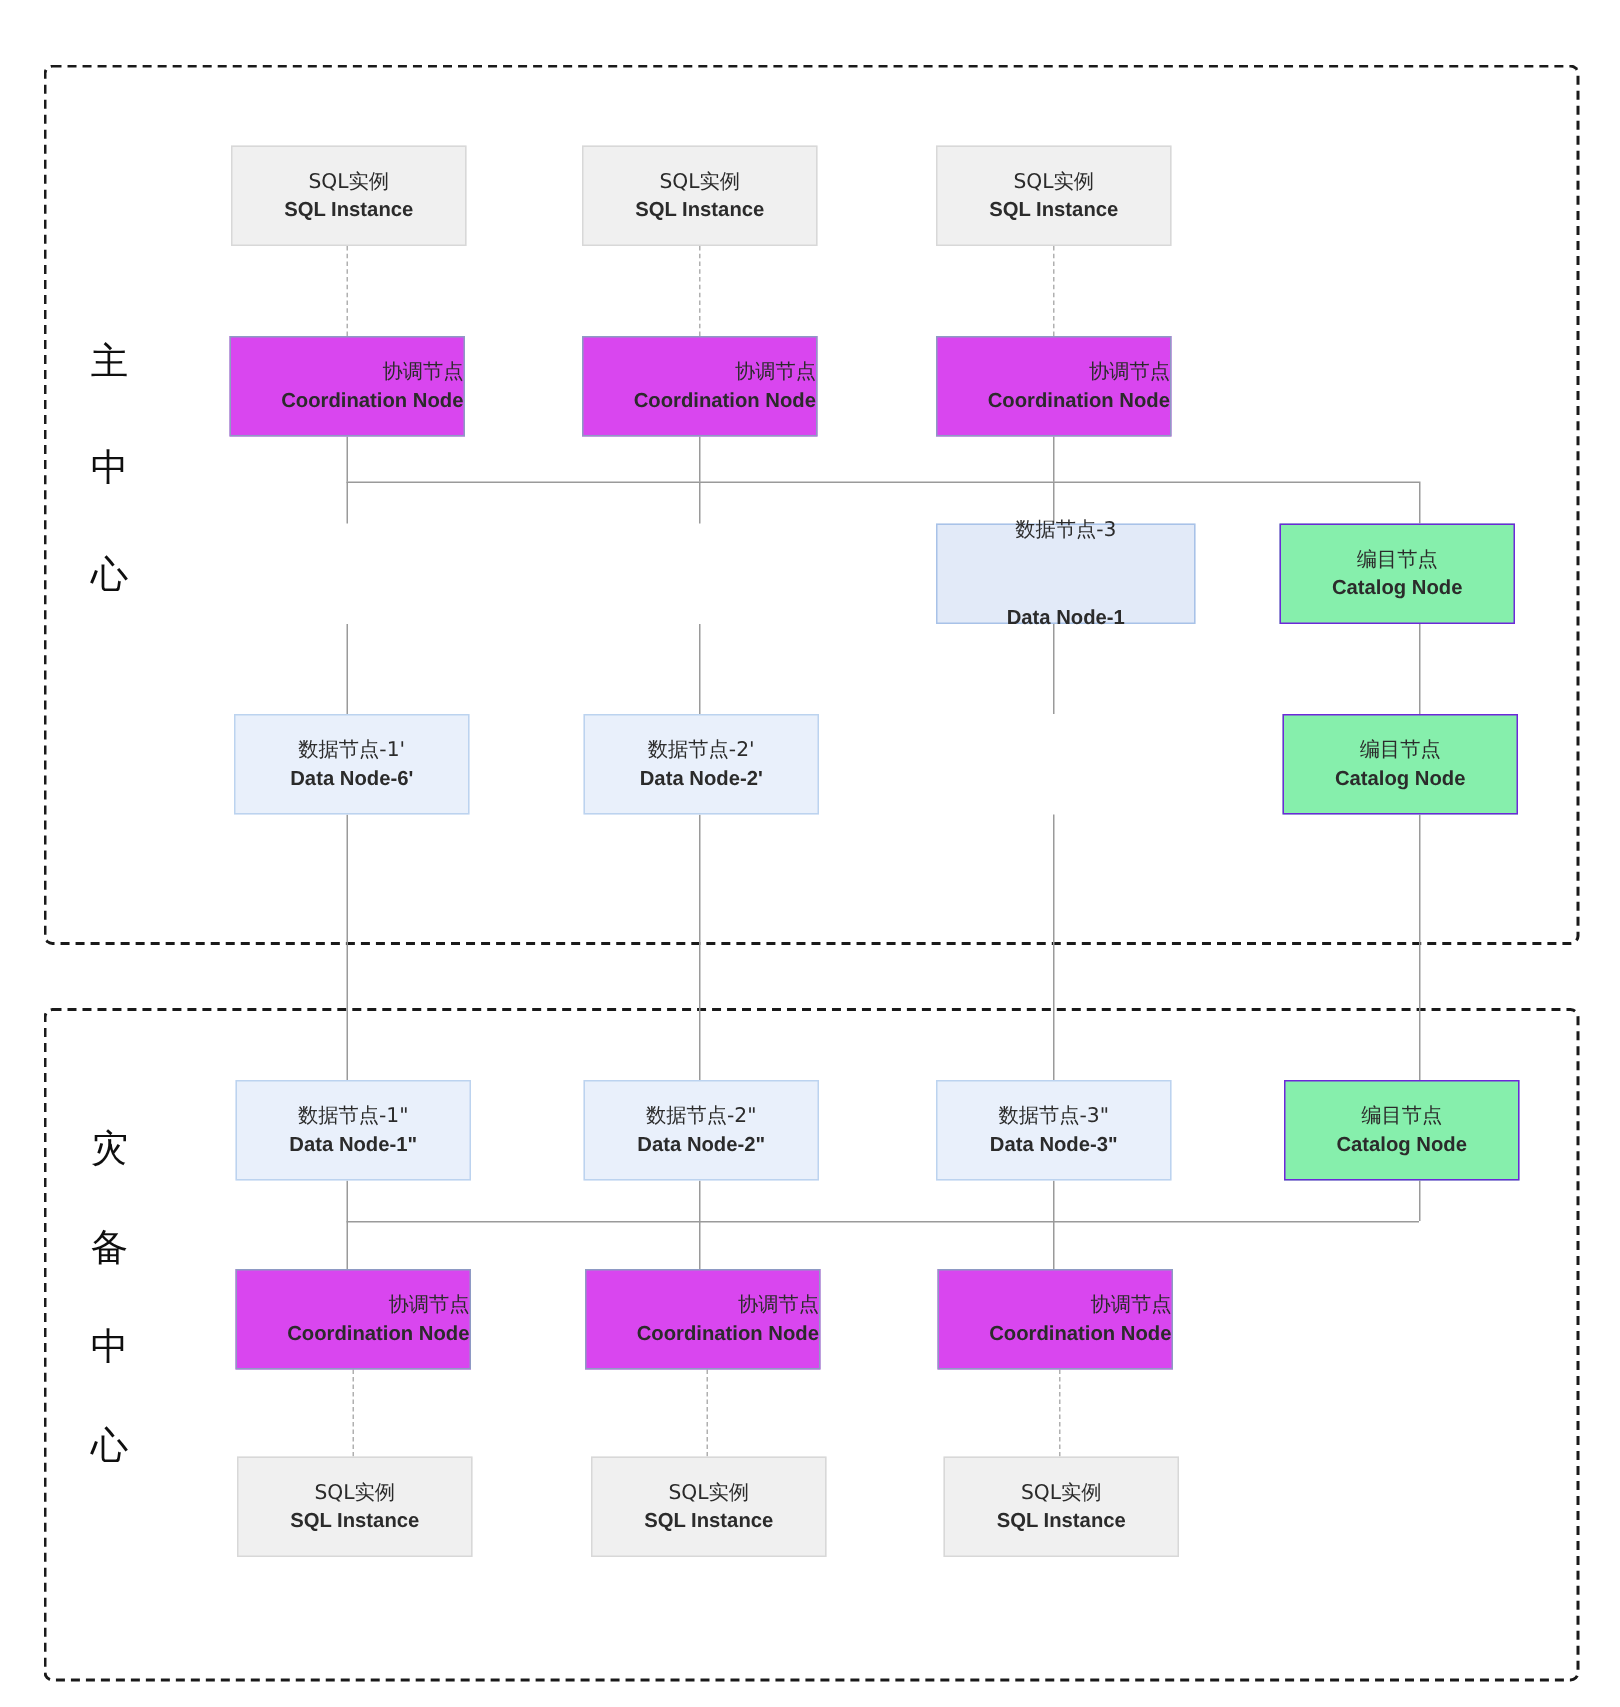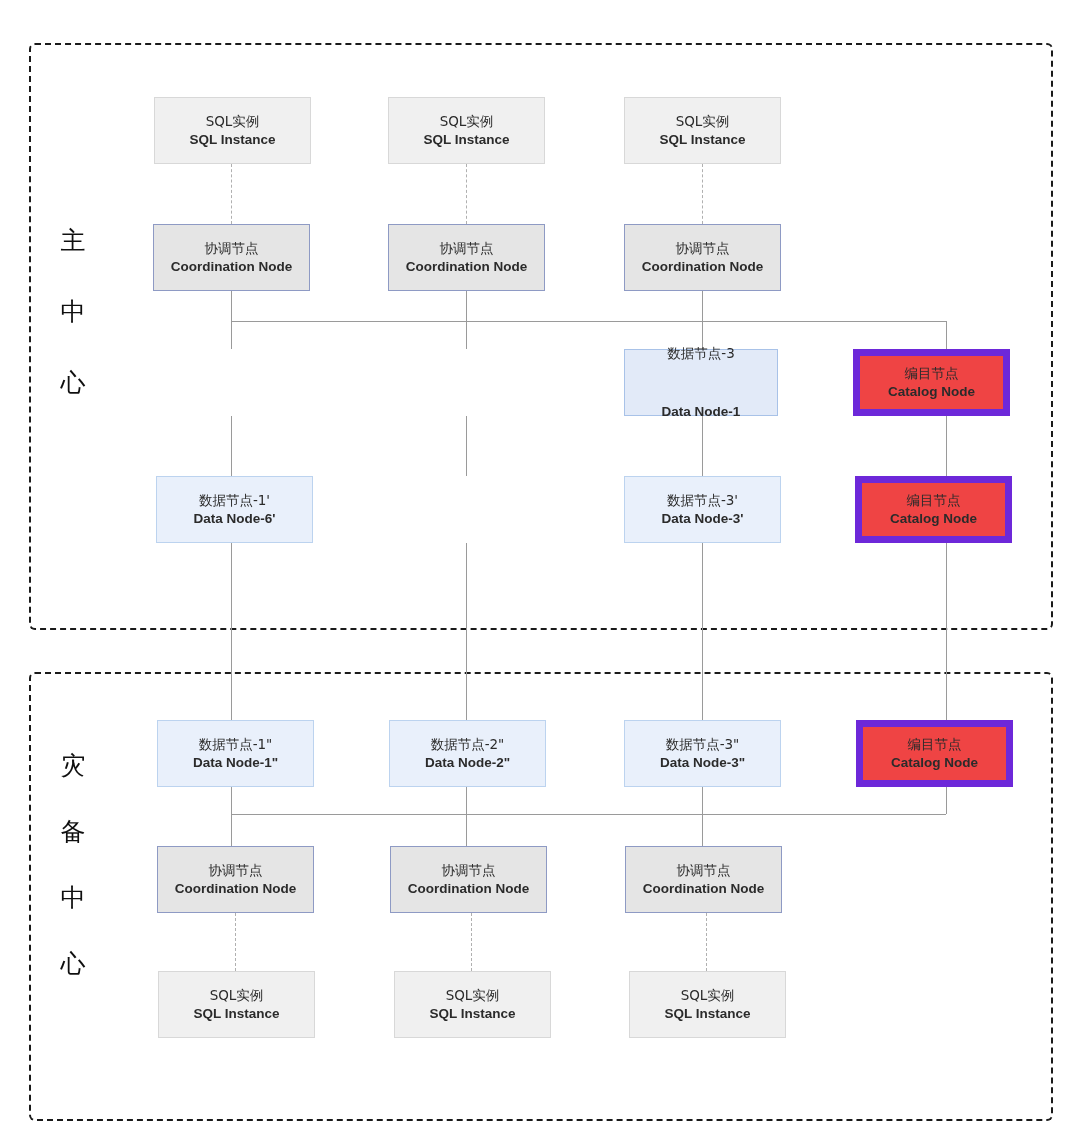--- a/index.html
+++ b/index.html
@@ -67,34 +67,35 @@
     font-family: "Liberation Sans", "DejaVu Sans", sans-serif;
     font-size: 13.5px;
     font-weight: bold;
   }
 
   .node.sql {
     background: #f0f0f0;
     border: 1px solid #d8d8d8;
   }
   .node.coord {
-    background: #e5e5e5;
+    background: #d946ef;
     border: 1px solid #8e9ac4;
+    align-items: flex-end;
   }
   .node.data {
     background: #e2eaf8;
     border: 1px solid #a8c2e8;
   }
   .node.data-replica {
     background: #e9f0fb;
     border: 1px solid #bcd3ef;
   }
   .node.catalog {
-    background: #ef4444;
-    border: 7px solid #6d28d9;
+    background: #86efac;
+    border: 1px solid #6d28d9;
   }
 
   
   .conn {
     position: absolute;
     z-index: 1;
   }
   .conn.v-solid {
     width: 0;
     border-left: 1px solid #9a9a9a;
@@ -165,36 +166,36 @@
   </div>
   <div class="node coord" style="left:388px; top:224px; width:157px; height:67px;">
     <span class="l-cn">协调节点</span>
     <span class="l-en">Coordination Node</span>
   </div>
   <div class="node coord" style="left:624px; top:224px; width:157px; height:67px;">
     <span class="l-cn">协调节点</span>
     <span class="l-en">Coordination Node</span>
   </div>
 
-  <div class="node data" style="left:624px; top:349px; width:154px; height:67px;gap:40px;">
+  <div class="node data" style="left:624px; top:349px; width:173px; height:67px;gap:40px;">
     <span class="l-cn">数据节点-3</span>
     <span class="l-en">Data Node-1</span>
   </div>
   <div class="node catalog" style="left:853px; top:349px; width:157px; height:67px;">
     <span class="l-cn">编目节点</span>
     <span class="l-en">Catalog Node</span>
   </div>
 
   <div class="node data-replica" style="left:156px; top:476px; width:157px; height:67px;">
     <span class="l-cn">数据节点-1'</span>
     <span class="l-en">Data Node-6'</span>
   </div>
-  <div class="node data-replica" style="left:624px; top:476px; width:157px; height:67px;">
-    <span class="l-cn">数据节点-3'</span>
-    <span class="l-en">Data Node-3'</span>
+  <div class="node data-replica" style="left:389px; top:476px; width:157px; height:67px;">
+    <span class="l-cn">数据节点-2'</span>
+    <span class="l-en">Data Node-2'</span>
   </div>
   <div class="node catalog" style="left:855px; top:476px; width:157px; height:67px;">
     <span class="l-cn">编目节点</span>
     <span class="l-en">Catalog Node</span>
   </div>
 
   <div class="zone" style="left:29px; top:672px; width:1024px; height:449px;"></div>
 
   <div class="zone-label" style="left:51px; top:753px;">
     <span style="margin-bottom:41px;">灾</span>

